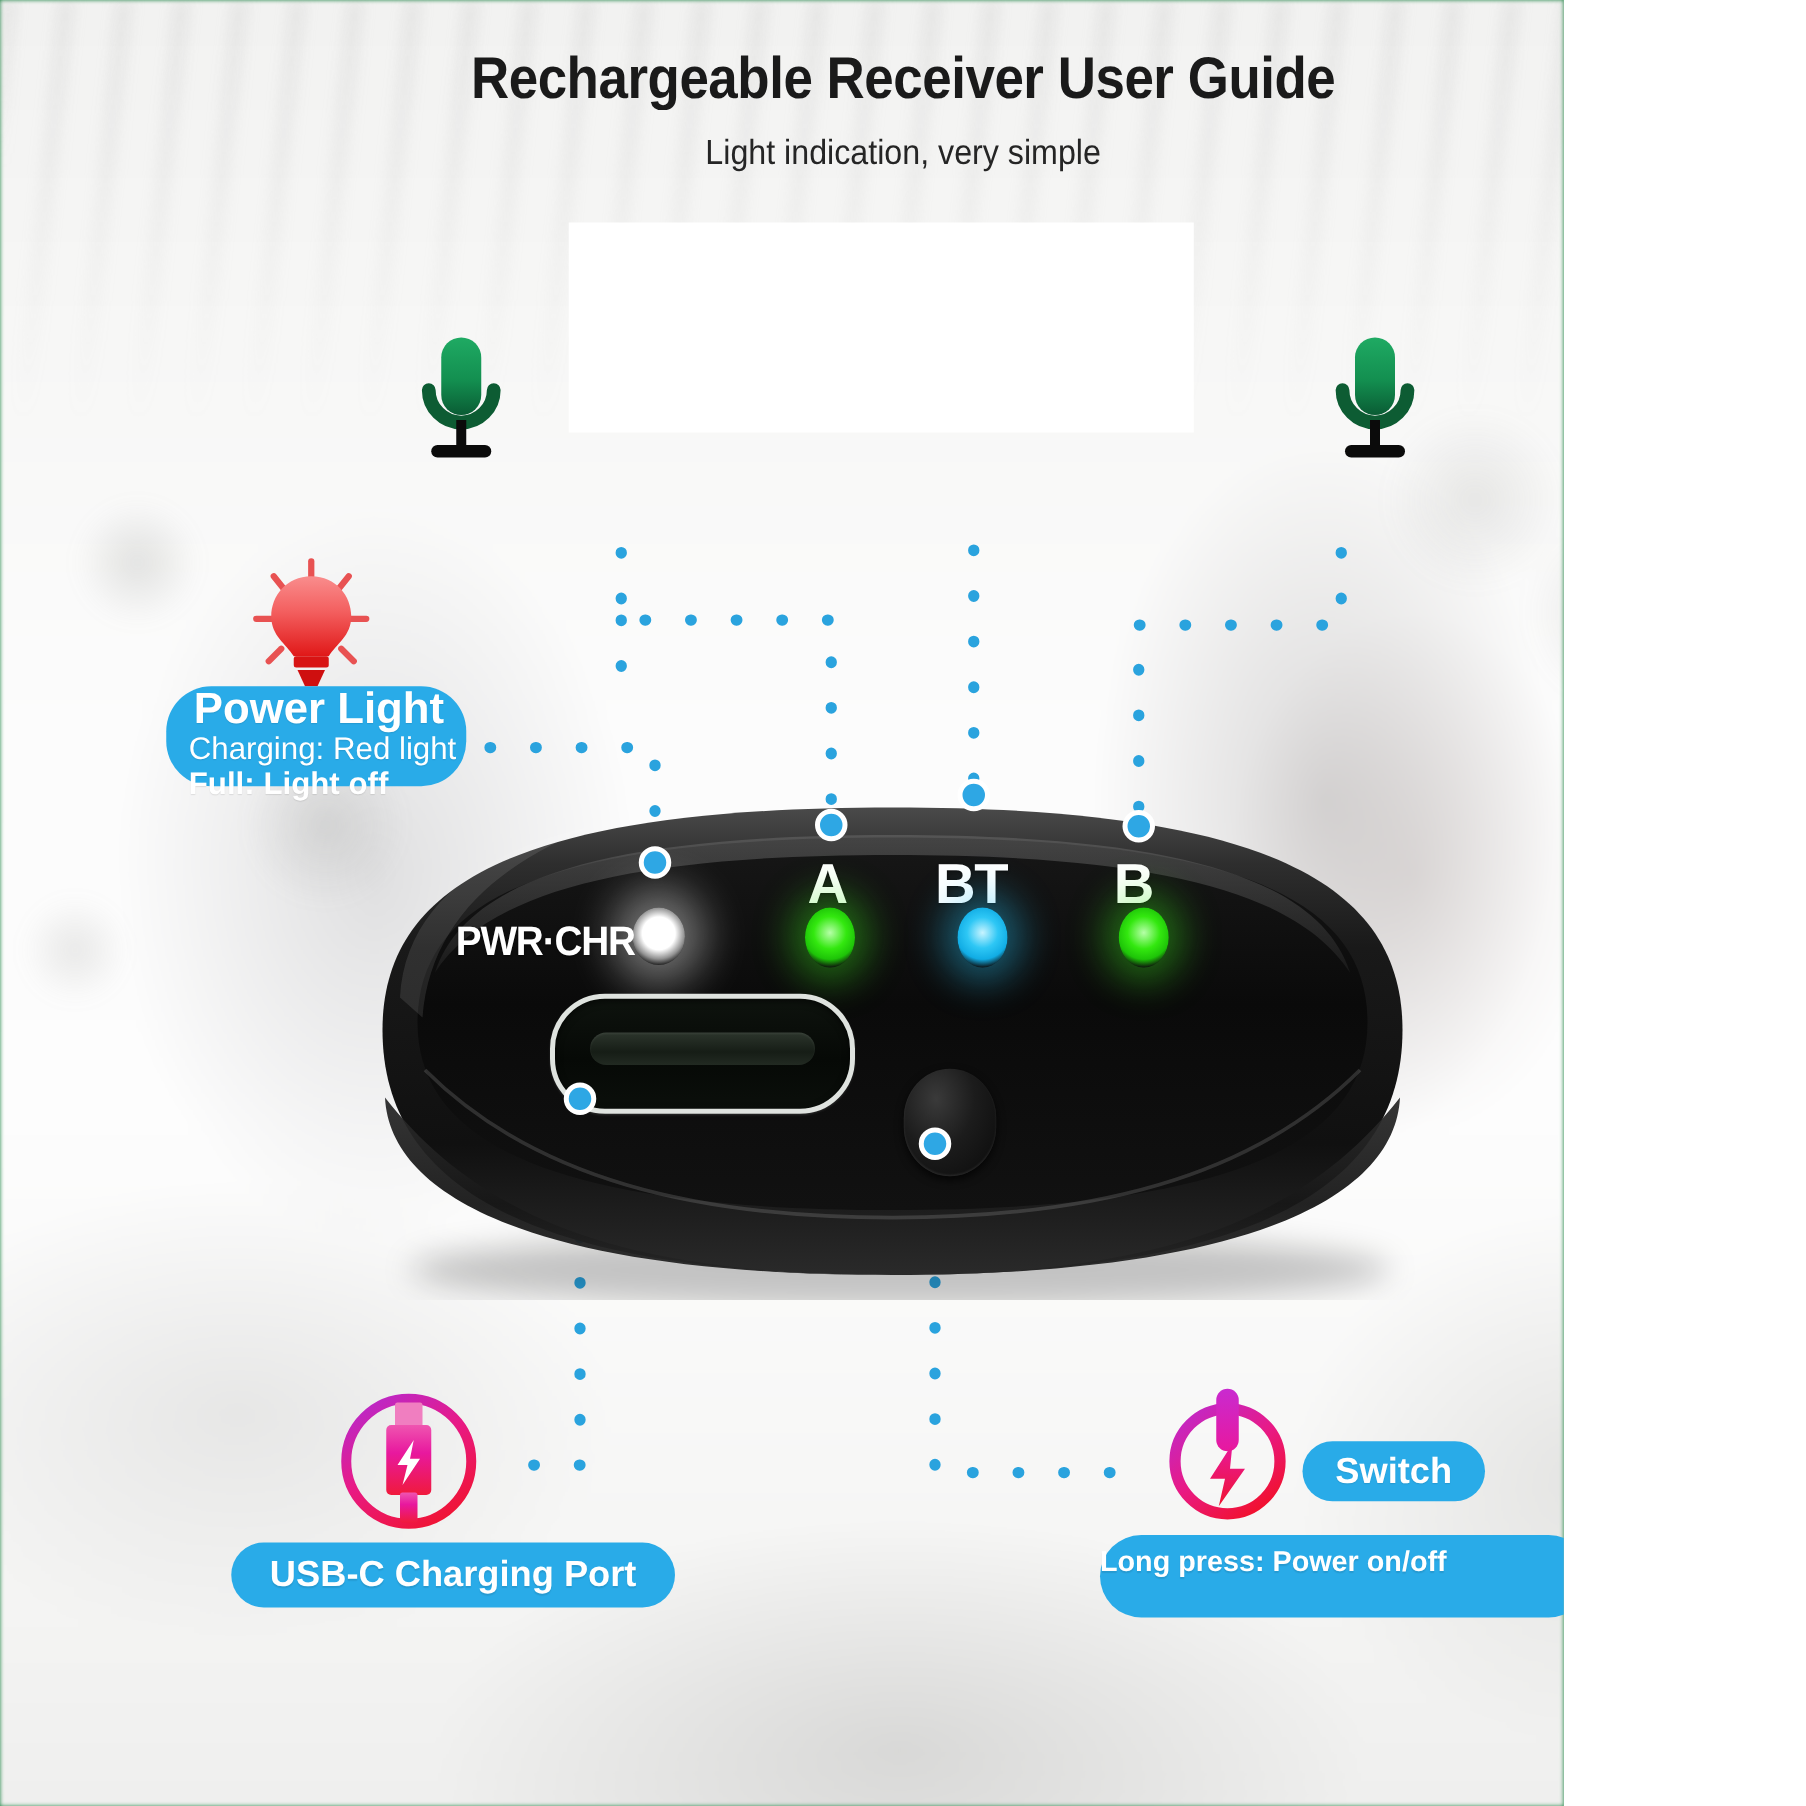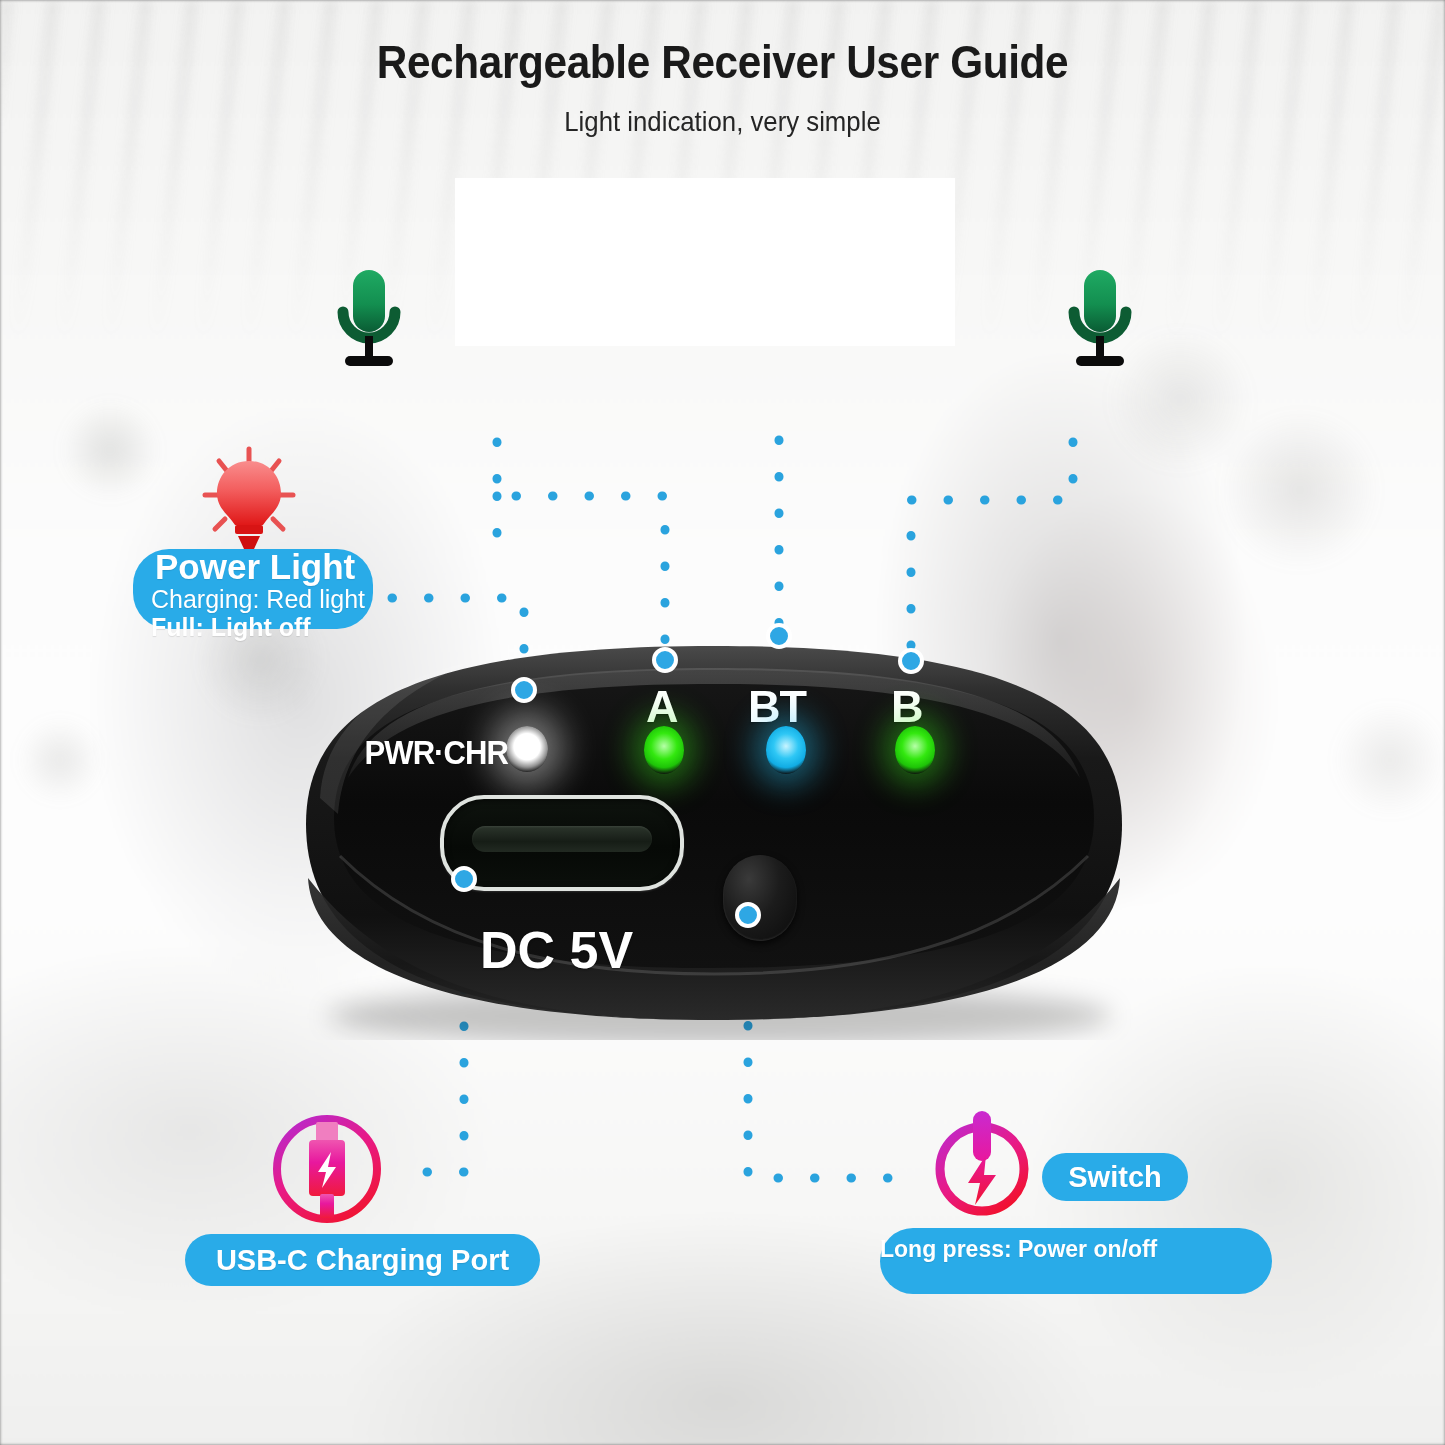--- a/index.html
+++ b/index.html
@@ -4,23 +4,23 @@
 <style>
   html,body{margin:0;padding:0;}
   body{
     width:1445px;height:1445px;
     font-family:"Liberation Sans", sans-serif;
     background:#ffffff;
     overflow:hidden;
   }
   #stage{
     position:relative;
-    width:1445px;height:1445px;
+    width:1251px;height:1445px;
     overflow:hidden;
-    background:#737373;
+    background:#15803d;
   }
 
   
   .bg-photo{
     position:absolute;inset:0;
     background:
       radial-gradient(ellipse 300px 420px at 300px 700px, rgba(120,120,125,.22), rgba(120,120,125,0) 70%),
       radial-gradient(ellipse 260px 400px at 1060px 640px, rgba(105,100,100,.24), rgba(105,100,100,0) 72%),
       radial-gradient(ellipse 210px 300px at 1130px 700px, rgba(150,130,125,.18), rgba(150,130,125,0) 70%),
       radial-gradient(ellipse 420px 260px at 190px 1130px, rgba(140,140,140,.16), rgba(140,140,140,0) 72%),
@@ -291,21 +291,20 @@
       <path d="M 72 228 C 160 316, 290 346, 446 346 C 602 346, 732 316, 820 228" stroke="rgba(255,255,255,.14)" stroke-width="3" fill="none"></path>
 
       <path d="M 52 170 C 56 96, 120 50, 210 32 C 130 62, 76 110, 70 186 Z" fill="rgba(255,255,255,.10)"></path>
     </svg>
   </div>
 
   <div class="face-txt t-pwrchr">PWR·CHR</div>
   <div class="face-txt t-A">A</div>
   <div class="face-txt t-BT">BT</div>
   <div class="face-txt t-B">B</div>
-  <div class="face-txt t-dc">DC 5V</div>
 
   <div class="led led-white"></div>
   <div class="led led-green-a"></div>
   <div class="led led-blue-bt"></div>
   <div class="led led-green-b"></div>
 
   <div class="usbc-port"></div>
   <div class="pwr-btn"></div>
 
   <div class="endpoint" style="left:511px;top:677px;"></div>

